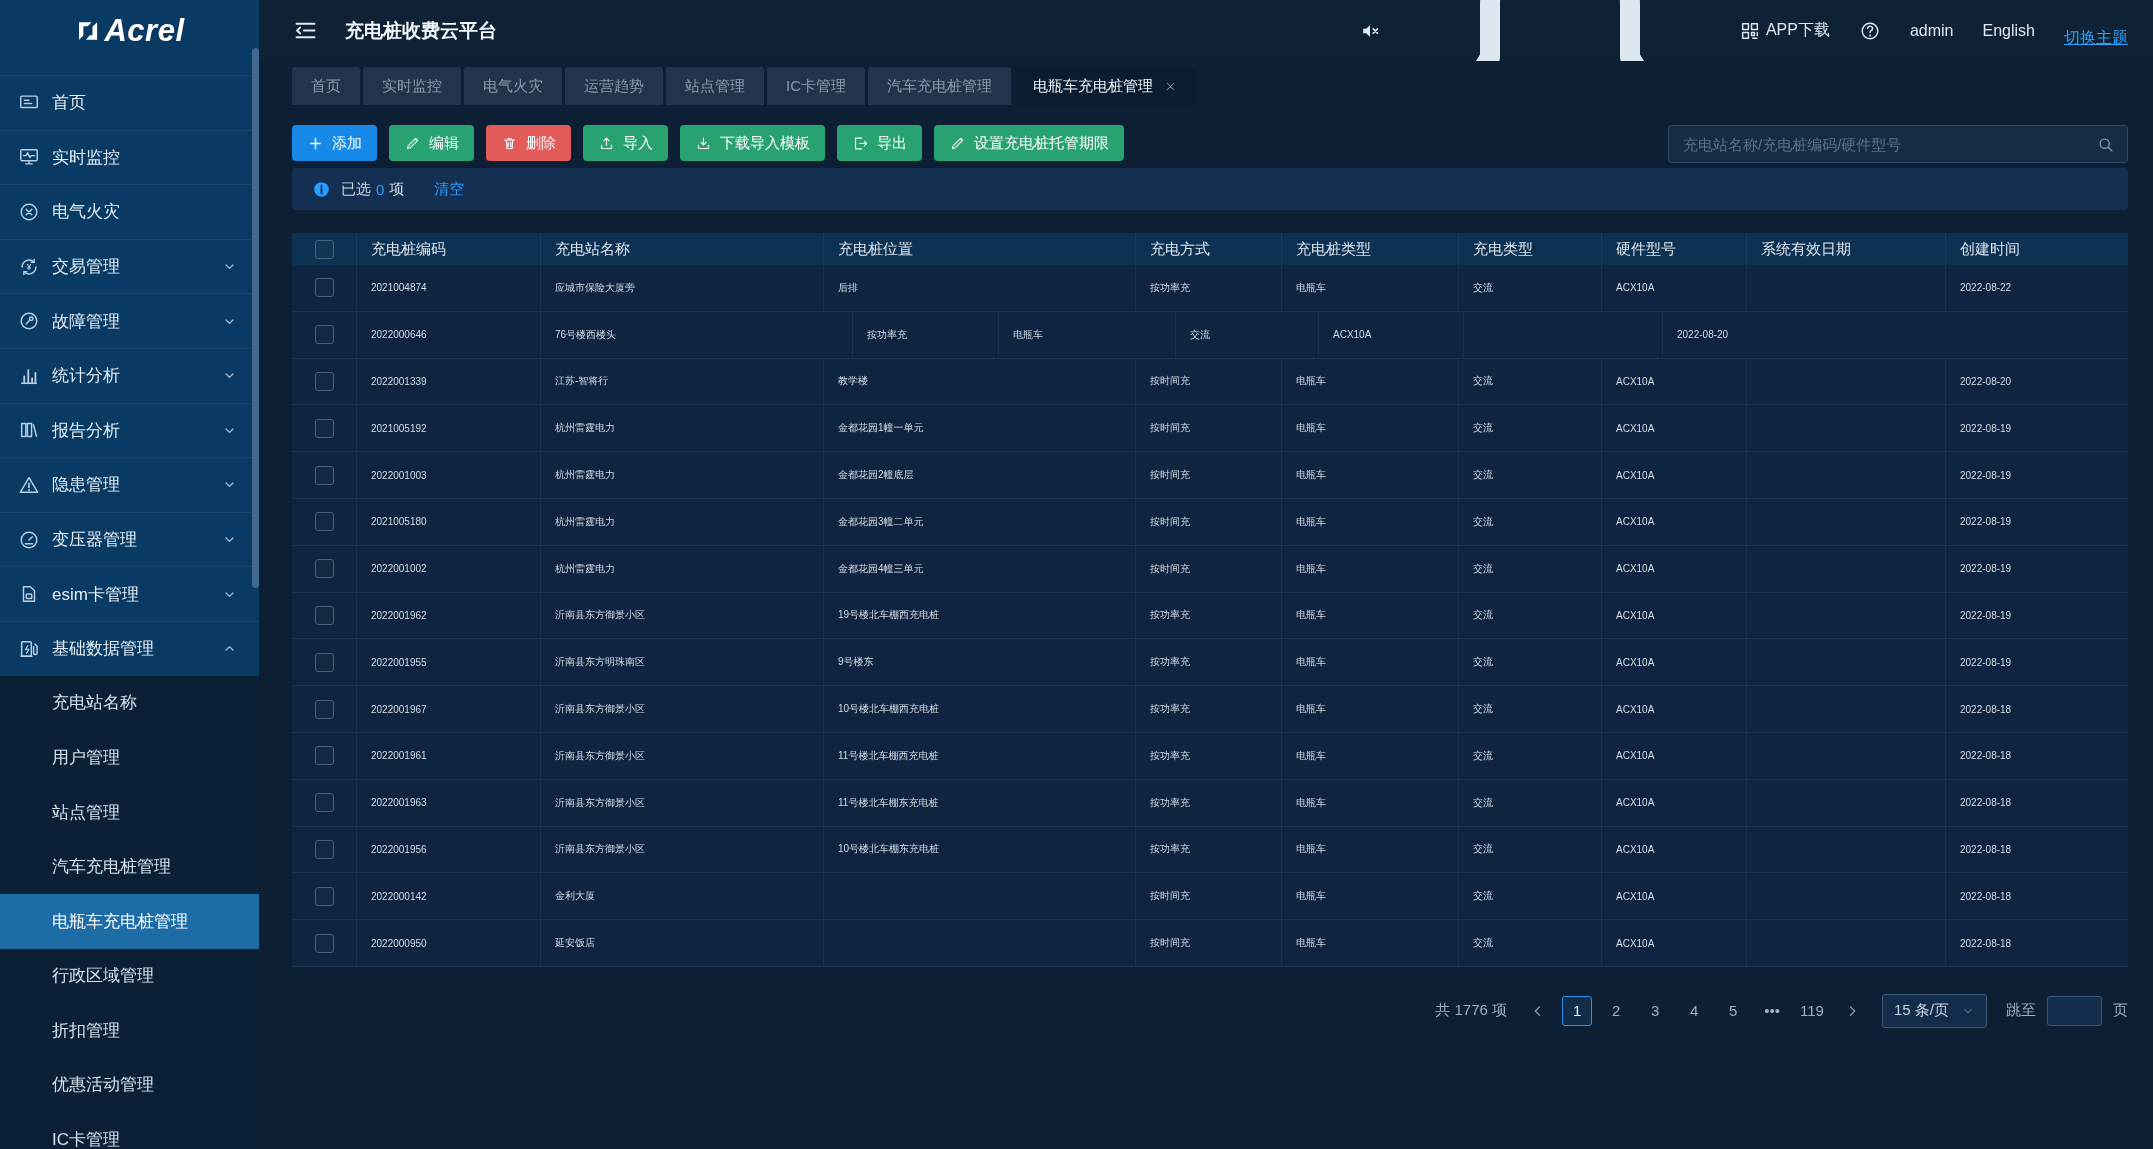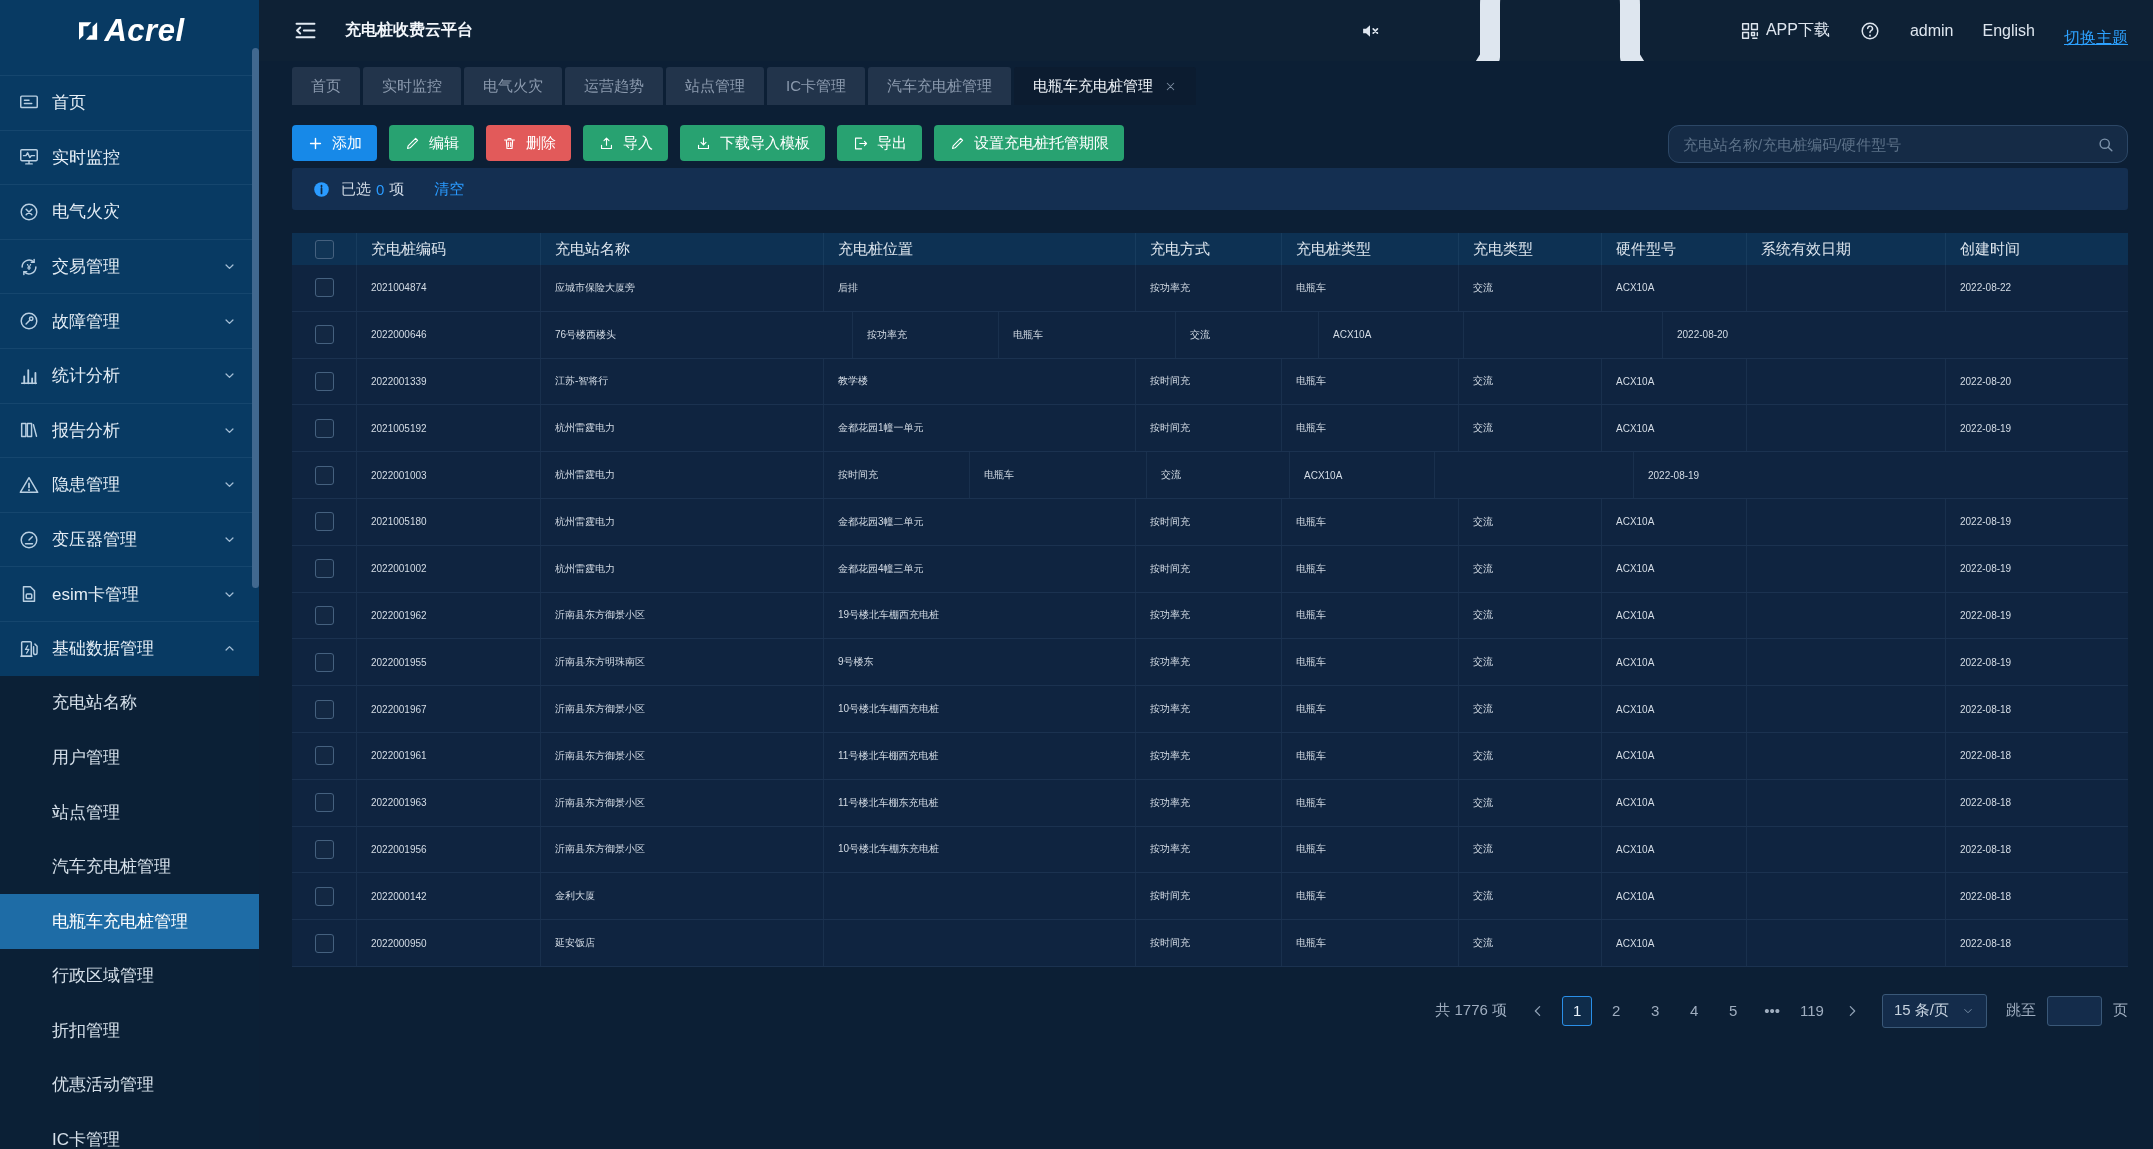--- a/index.html
+++ b/index.html
@@ -25,21 +25,21 @@
             font-size:17px;cursor:pointer;box-sizing:border-box;}
   .sub-item.active{background:#1e6ca6;color:#ffffff;}
   .side-scroll{position:absolute;left:252px;top:48px;width:7px;height:540px;border-radius:4px;
                background:#41688f;}
 
   
   .topbar{position:absolute;left:259px;right:0;top:0;height:61px;background:#0e2135;
           display:flex;align-items:center;padding:0 25px 0 33px;box-sizing:border-box;}
   .collapse-btn{width:27px;height:27px;color:#e2eaf2;margin-right:26px;cursor:pointer;}
   .collapse-btn svg{width:100%;height:100%;}
-  .page-title{font-size:16px;font-weight:bold;color:#f3f7fb;}
+  .page-title{font-size:19px;font-weight:bold;color:#f3f7fb;}
   .top-right{margin-left:auto;display:flex;align-items:center;gap:29px;color:#dee6ef;font-size:16px;}
   .top-ic{width:22px;height:22px;color:#dee6ef;cursor:pointer;}
   .top-ic svg{width:100%;height:100%;}
   .bell-wrap{position:relative;cursor:pointer;}
   .applink{display:flex;align-items:center;gap:5px;cursor:pointer;}
   .plain-link{cursor:pointer;}
   .theme-link{color:#2da2ff;text-decoration:underline;cursor:pointer;margin-top:16px;}
 
   
   .content{position:absolute;left:259px;top:61px;right:0;bottom:0;background:#0c1f35;
@@ -53,21 +53,21 @@
 
   .toolbar{margin-top:20px;display:flex;align-items:flex-start;}
   .btn{height:36px;display:inline-flex;align-items:center;gap:8px;padding:0 15px;border-radius:4px;
        color:#fff;font-size:15px;margin-right:12px;cursor:pointer;border:none;white-space:nowrap;}
   .btn .icn{width:17px;height:17px;color:#fff;margin:0;}
   .btn.blue{background:#1789e8;}
   .btn.green{background:#28a271;}
   .btn.red{background:#e25a5a;}
 
   .search-box{margin-left:auto;width:460px;height:38px;background:#152b46;border:1px solid #2c4766;
-              border-radius:11px;display:flex;align-items:center;padding:0 12px;box-sizing:border-box;}
+              border-radius:4px;display:flex;align-items:center;padding:0 12px;box-sizing:border-box;}
   .search-box input{flex:1;background:transparent;border:none;outline:none;color:#cfd9e4;font-size:15px;}
   .search-box input::placeholder{color:#5d7289;}
   .search-icn{width:19px;height:19px;color:#7d93ab;cursor:pointer;}
   .search-icn svg{width:100%;height:100%;}
 
   .selbar{margin-top:5px;height:42px;background:#142f51;border-radius:3px;display:flex;
           align-items:center;padding:0 20px;font-size:15px;color:#cfd9e4;}
   .selbar .icn{width:19px;height:19px;margin-right:10px;}
   .selbar .count{color:#2a9bff;margin:0 5px;}
   .clear-link{color:#2a9bff;margin-left:30px;cursor:pointer;}
@@ -506,20 +506,21 @@
             <div class="cell" style="width:145px">ACX10A</div>
             <div class="cell" style="width:199px"></div>
             <div class="cell" style="width:182px">2022-08-19</div>
           </div>
           <div class="row">
             <div class="cell col-check">
               <span class="checkbox"></span>
             </div>
             <div class="cell" style="width:184px">2022001003</div>
             <div class="cell" style="width:283px">杭州雷霆电力</div>
+            <div class="cell" style="width:312px">金都花园2幢底层</div>
             <div class="cell" style="width:146px">按时间充</div>
             <div class="cell" style="width:177px">电瓶车</div>
             <div class="cell" style="width:143px">交流</div>
             <div class="cell" style="width:145px">ACX10A</div>
             <div class="cell" style="width:199px"></div>
             <div class="cell" style="width:182px">2022-08-19</div>
           </div>
           <div class="row">
             <div class="cell col-check">
               <span class="checkbox"></span>

